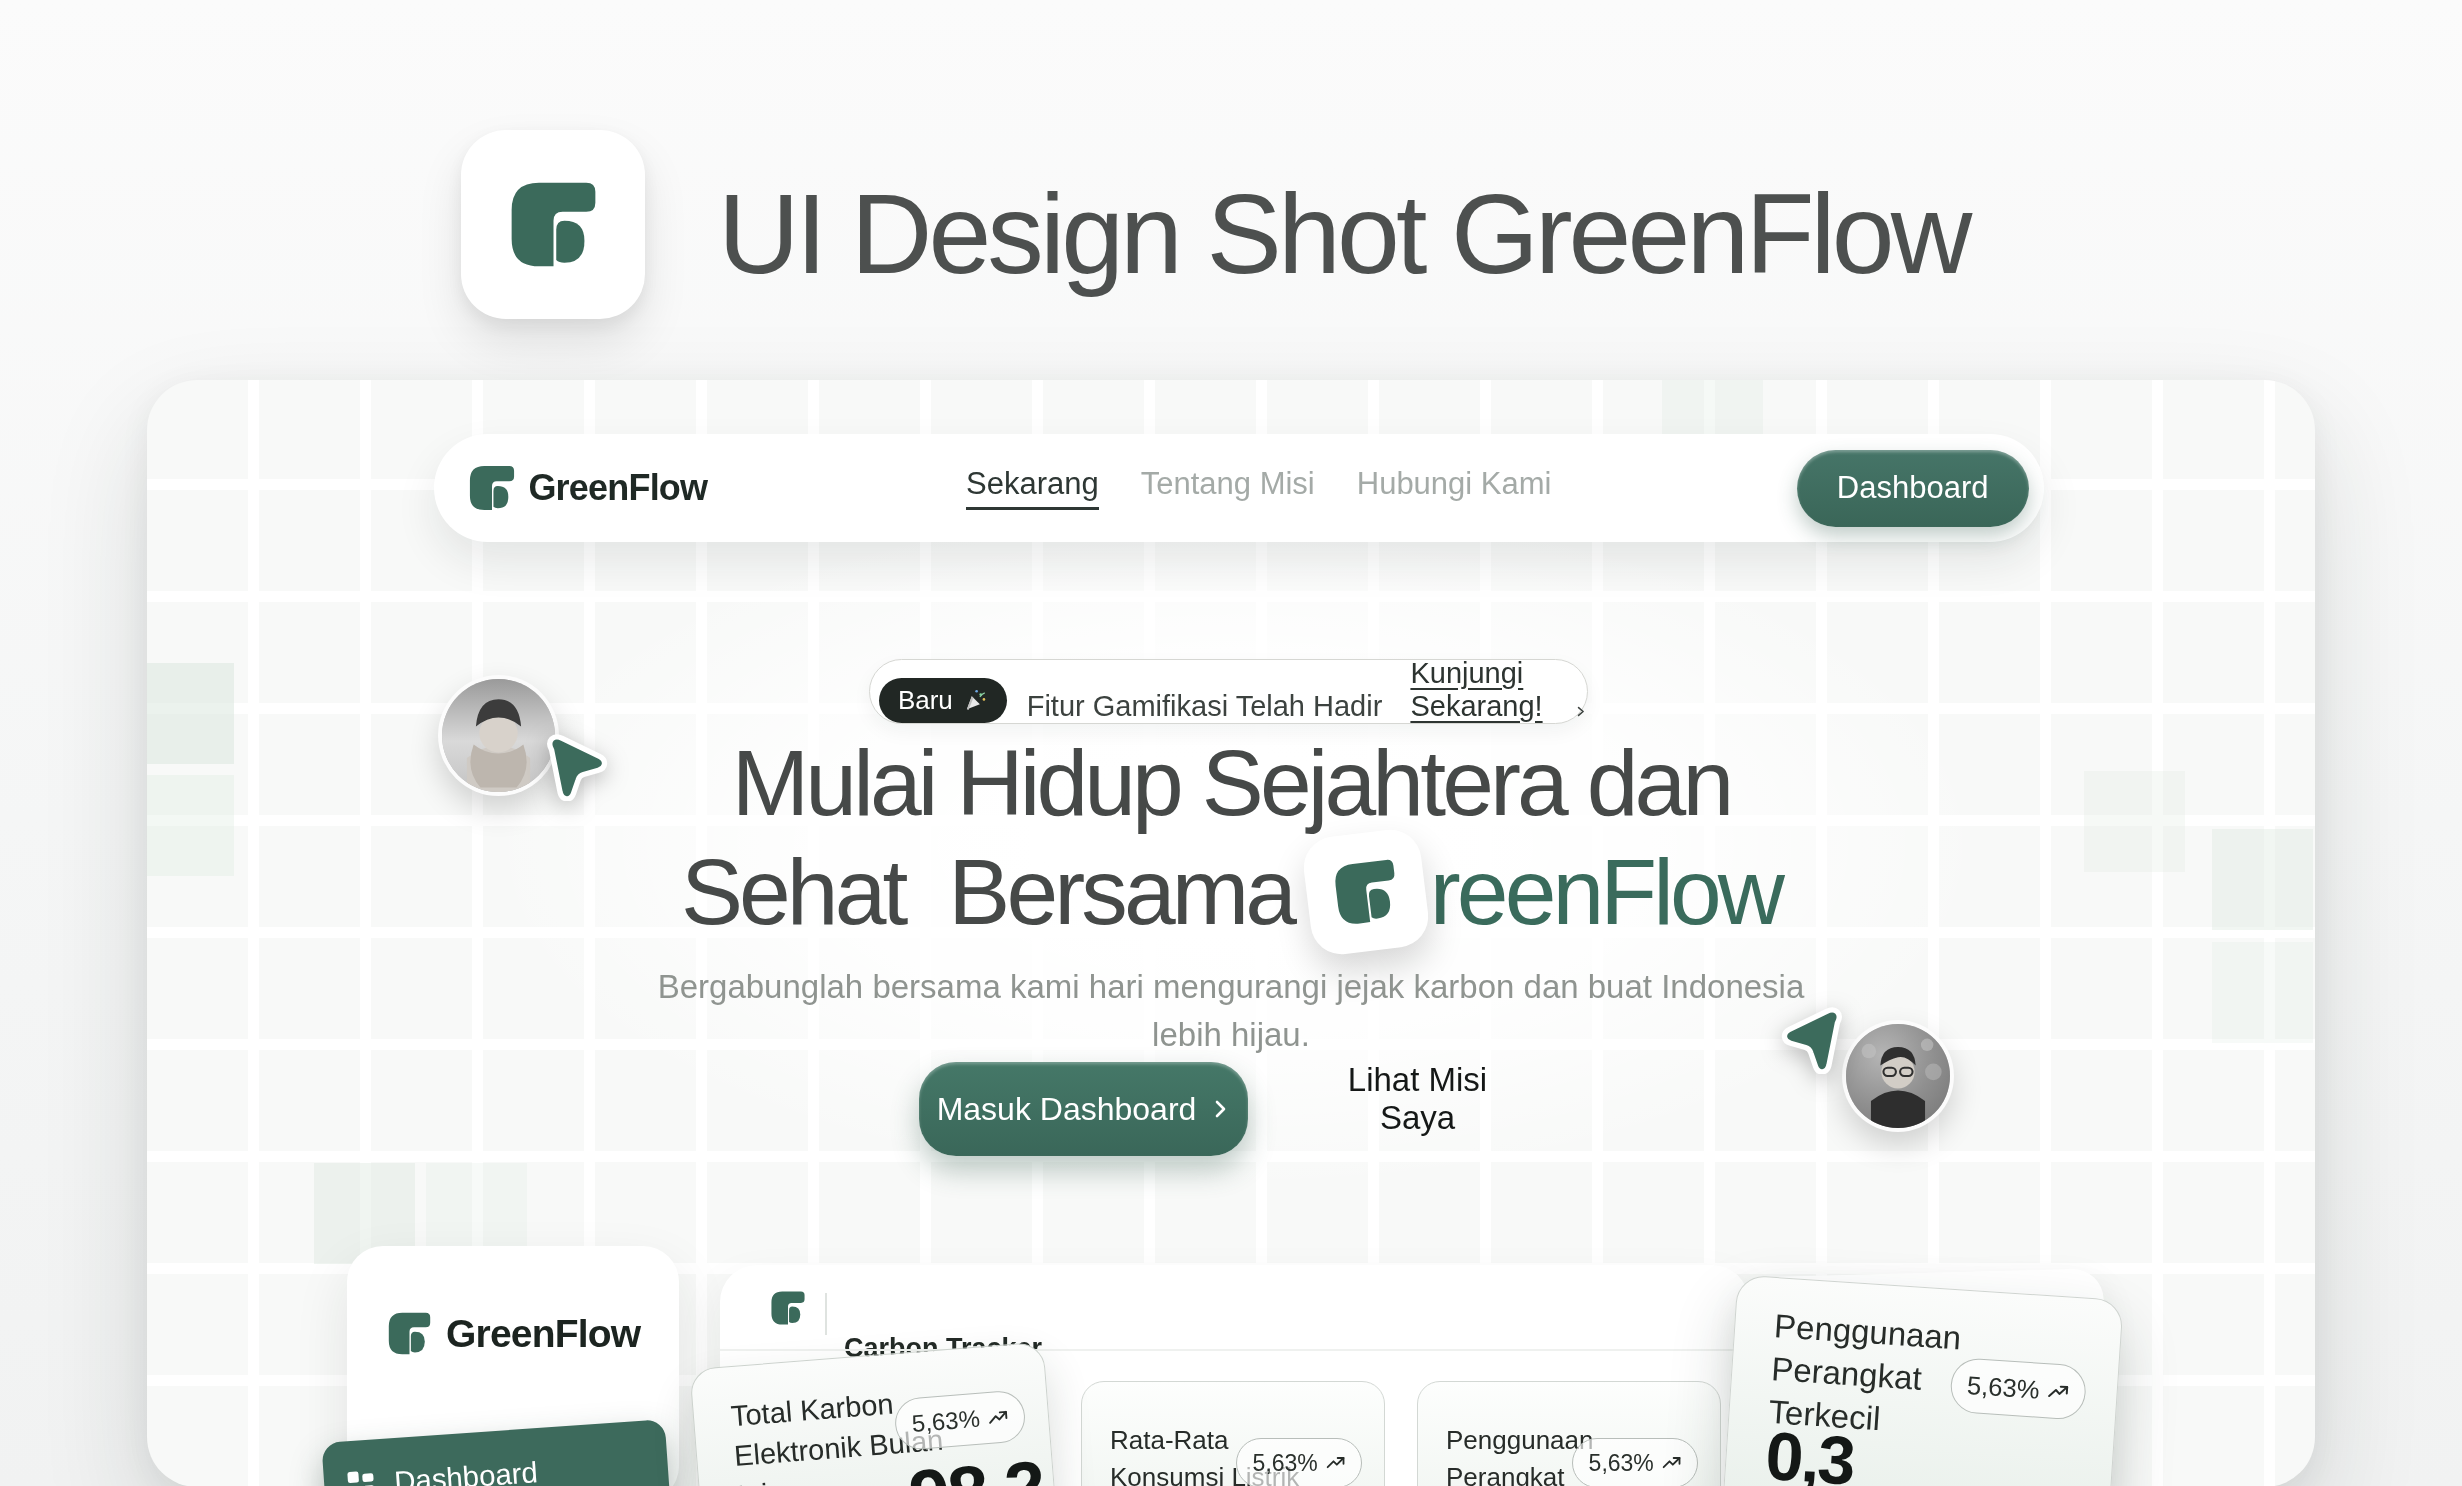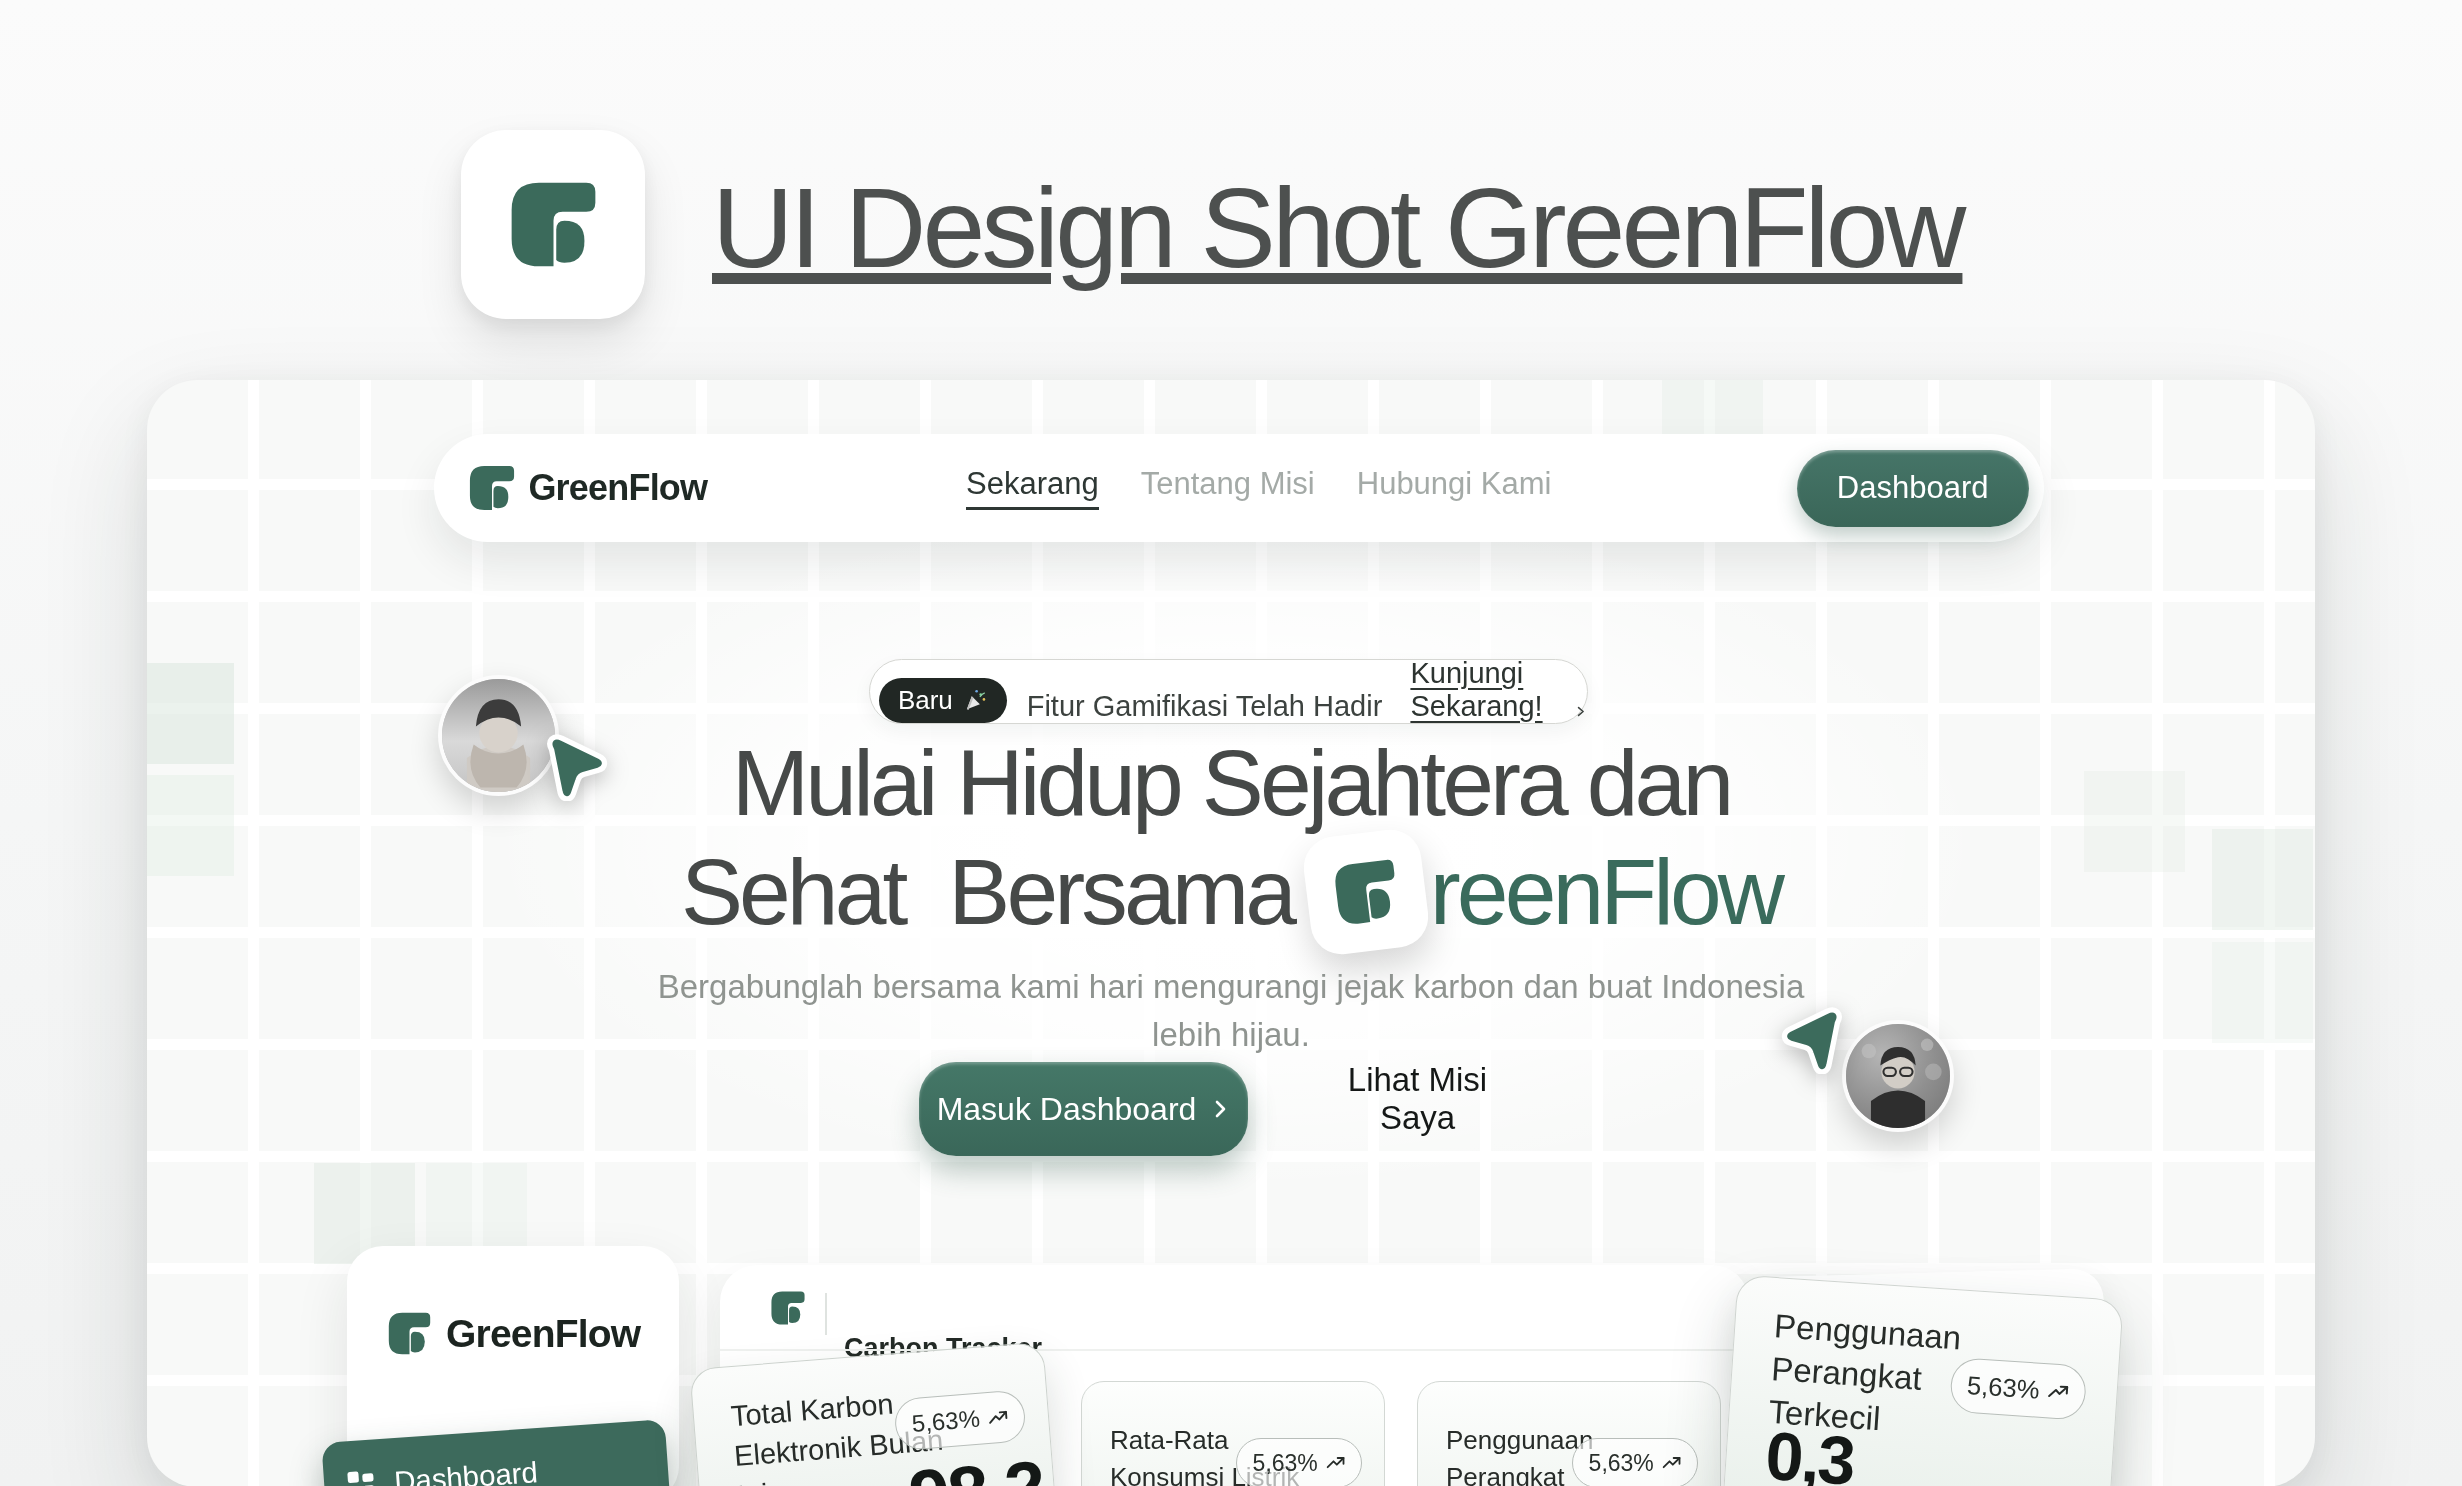--- a/index.html
+++ b/index.html
@@ -6,22 +6,22 @@
   .stage{position:relative;width:2462px;height:1487px;
     background:linear-gradient(180deg,#fbfbfb 0%,#f5f6f6 55%,#f1f2f2 100%);
     font-family:"Liberation Sans","DejaVu Sans",sans-serif;color:#2b2f2d;}
   svg{display:block;}
   .mark path{fill:#3B6A5B;}
 
   
   .app-icon{position:absolute;left:461px;top:130px;width:184px;height:189px;background:#fff;
     border-radius:45px;box-shadow:0 23px 46px rgba(0,0,0,.10),0 6.2px 15.5px rgba(0,0,0,.06);
     display:flex;align-items:center;justify-content:center;}
-  .page-title{position:absolute;left:709px;top:130px;height:189px;margin:3px;display:flex;align-items:center;
-    font-size:113px;font-weight:500;letter-spacing:-3.9px;color:#4d504f;text-decoration:underline;}
+  .page-title{position:absolute;left:709px;top:130px;height:189px;margin:9px;display:flex;align-items:center;
+    font-size:113px;font-weight:500;letter-spacing:-3.9px;color:#4d504f;}
 
   
   .canvas{position:absolute;left:147px;top:380px;width:2168px;height:1107px;border-radius:50px;
     background-color:#f8f9f8;
     background-image:
       repeating-linear-gradient(90deg,rgba(255,255,255,0) 0 101px,#ffffff 101px 112px),
       repeating-linear-gradient(0deg,rgba(255,255,255,0) 0 101px,#ffffff 101px 112px);
     box-shadow:0 46px 108px rgba(30,40,35,.14),0 7.7px 31px rgba(30,40,35,.06);
     overflow:hidden;}
   .tint{position:absolute;background:#dbe8de;pointer-events:none;}

